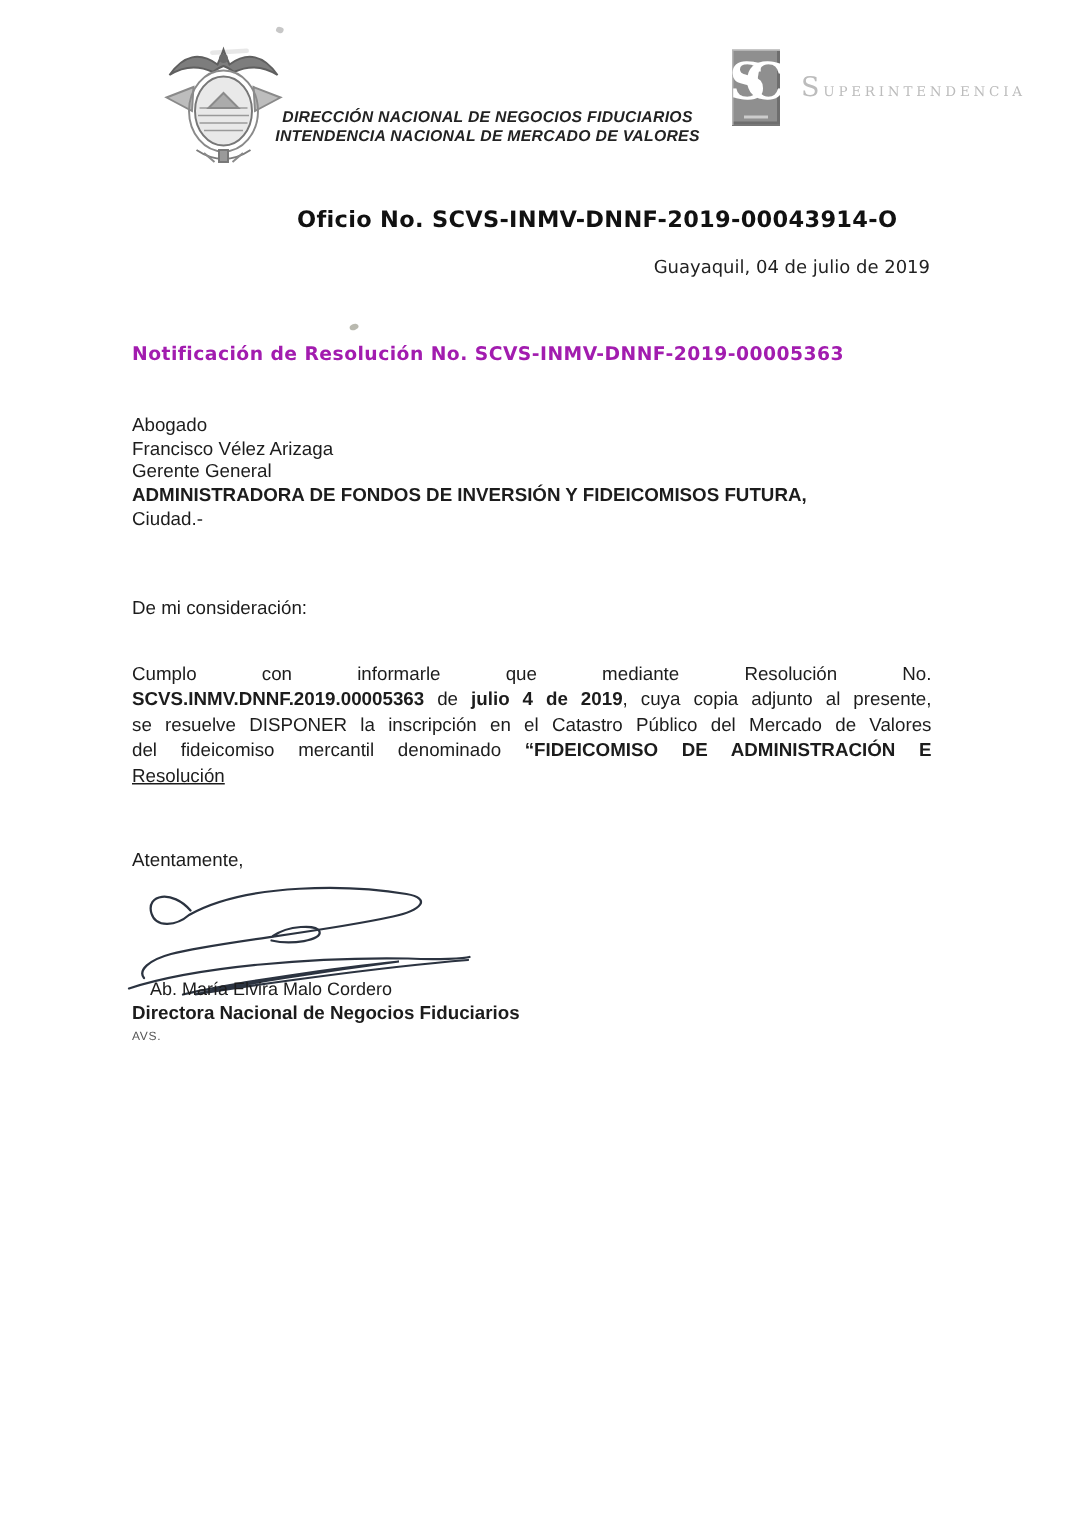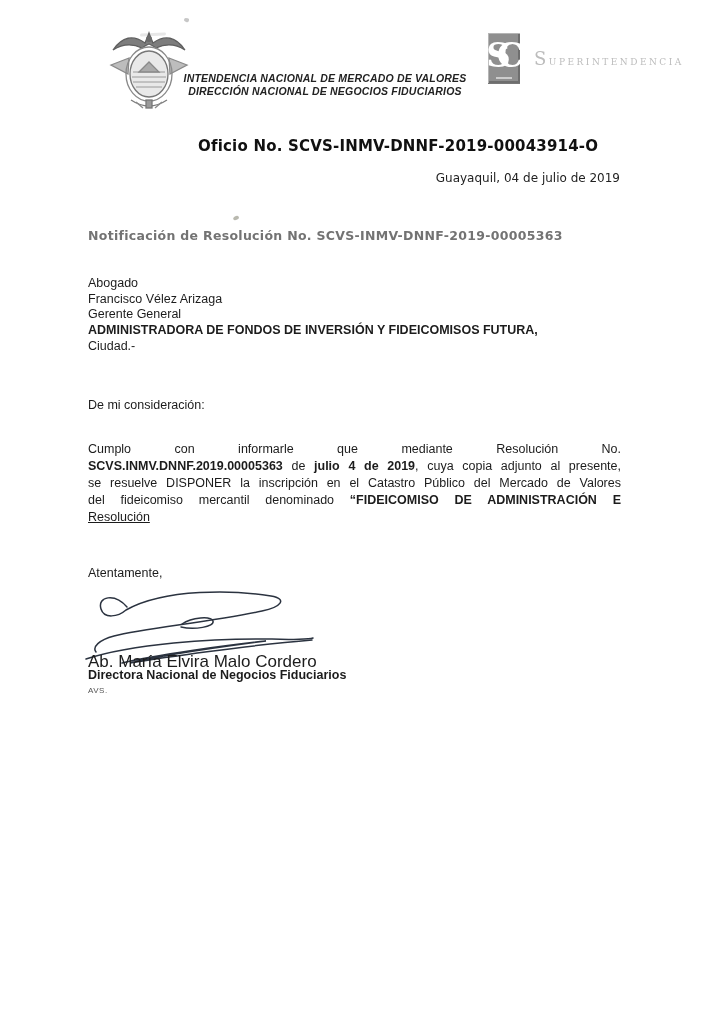--- a/index.html
+++ b/index.html
@@ -34,30 +34,30 @@
   .sc-wordmark::first-letter{font-size:18px;}
 
   
   .oficio-title{
     left:198px;top:137px;font-family:"DejaVu Sans",sans-serif;
     font-size:15px;font-weight:700;white-space:nowrap;letter-spacing:.2px;color:#111;
   }
   .dateline{right:104px;top:171px;font-family:"DejaVu Sans",sans-serif;font-size:12px;color:#222;}
   .notification{
     left:88px;top:228px;font-family:"DejaVu Sans",sans-serif;
-    font-size:12.5px;font-weight:700;letter-spacing:.3px;color:#737373;white-space:nowrap;
+    font-size:12.5px;font-weight:700;letter-spacing:.3px;color:#a21caf;white-space:nowrap;
   }
   .recipient{left:88px;top:276px;font-size:12.5px;line-height:15.7px;}
   .salutation{left:88px;top:398px;font-size:12.5px;}
   .body-par{left:88px;top:441px;width:533px;font-size:12.5px;line-height:17px;}
   .justify .line{text-align:justify;text-align-last:justify;}
   .justify .line:last-child{text-align:center;text-align-last:left;text-decoration:underline;}
   .closing{left:88px;top:566px;font-size:12.5px;}
   .sig-svg{left:70px;top:583px;pointer-events:none;}
-  .signer-name{left:88px;top:652px;font-size:17px;}
+  .signer-name{left:100px;top:652px;font-size:12px;}
   .signer-title{left:88px;top:668px;font-size:12.5px;font-weight:700;}
   .signer-initials{left:88px;top:686px;font-size:8px;color:#555;letter-spacing:.5px;}
 
   
   .speck1{left:184px;top:18px;width:5px;height:4px;background:#999;border-radius:60% 40% 50% 50%;opacity:.55;transform:rotate(20deg);}
   .speck2{left:233px;top:216px;width:6px;height:4px;background:#8a8a7a;border-radius:50% 60% 40% 60%;opacity:.6;transform:rotate(-30deg);}
   .smudge{left:140px;top:33px;width:26px;height:3px;background:#bbb;opacity:.35;border-radius:2px;transform:rotate(-3deg);}
 </style>
 </head>
 <body>
@@ -85,22 +85,22 @@
         <path d="M36 50 L46 40 L56 50 Z" fill="#ababab" stroke="#8a8a8a"></path>
 
         <path d="M28 78 Q46 90 64 78" stroke="#7d7d7d"></path>
         <path d="M33 80 L40 86 M59 80 L52 86" stroke="#8a8a8a"></path>
         <rect x="43" y="78" width="6" height="8" fill="#9a9a9a" stroke="#777"></rect>
       </g>
     </svg>
   </div>
 
   <div class="abs org-block">
+    <div>DIRECCIÓN NACIONAL DE NEGOCIOS FIDUCIARIOS</div>
     <div>INTENDENCIA NACIONAL DE MERCADO DE VALORES</div>
-    <div>DIRECCIÓN NACIONAL DE NEGOCIOS FIDUCIARIOS</div>
   </div>
 
   <div class="abs sc-block">
     <div class="sc-square">
       <span class="sc-letters">SC</span>
       <span class="sc-minitext"></span>
     </div>
     <span class="sc-wordmark">Superintendencia</span>
   </div>
 

